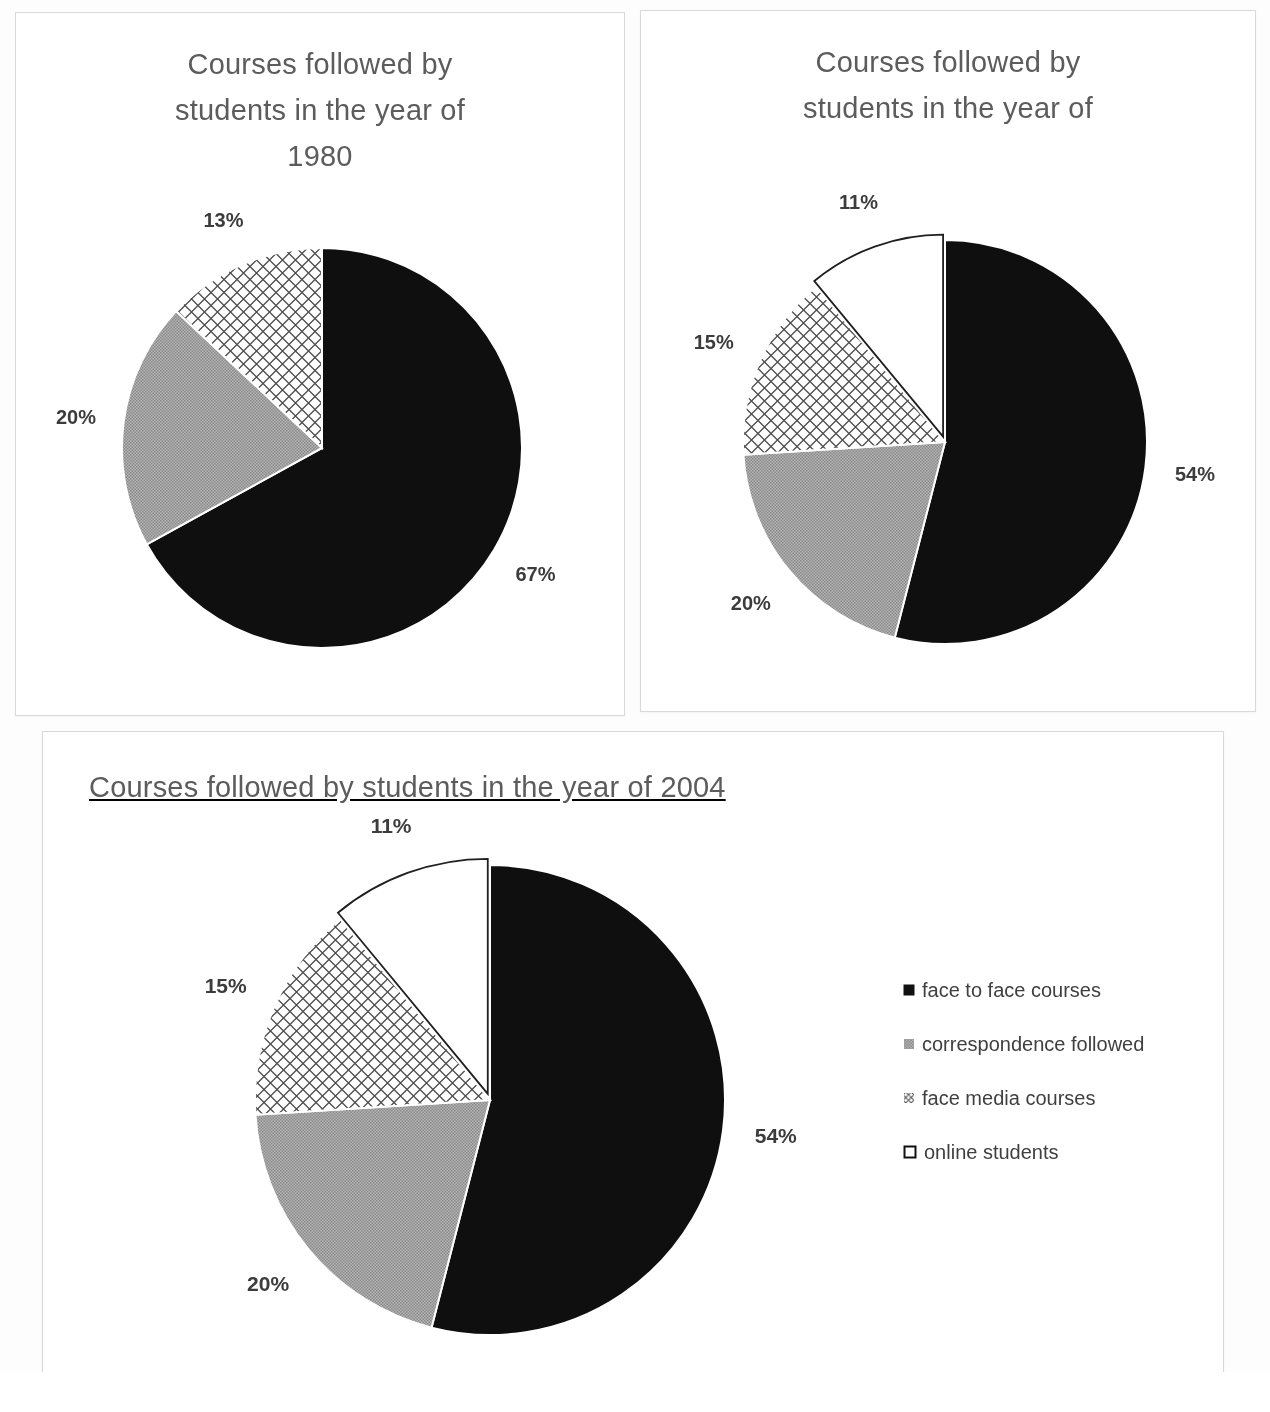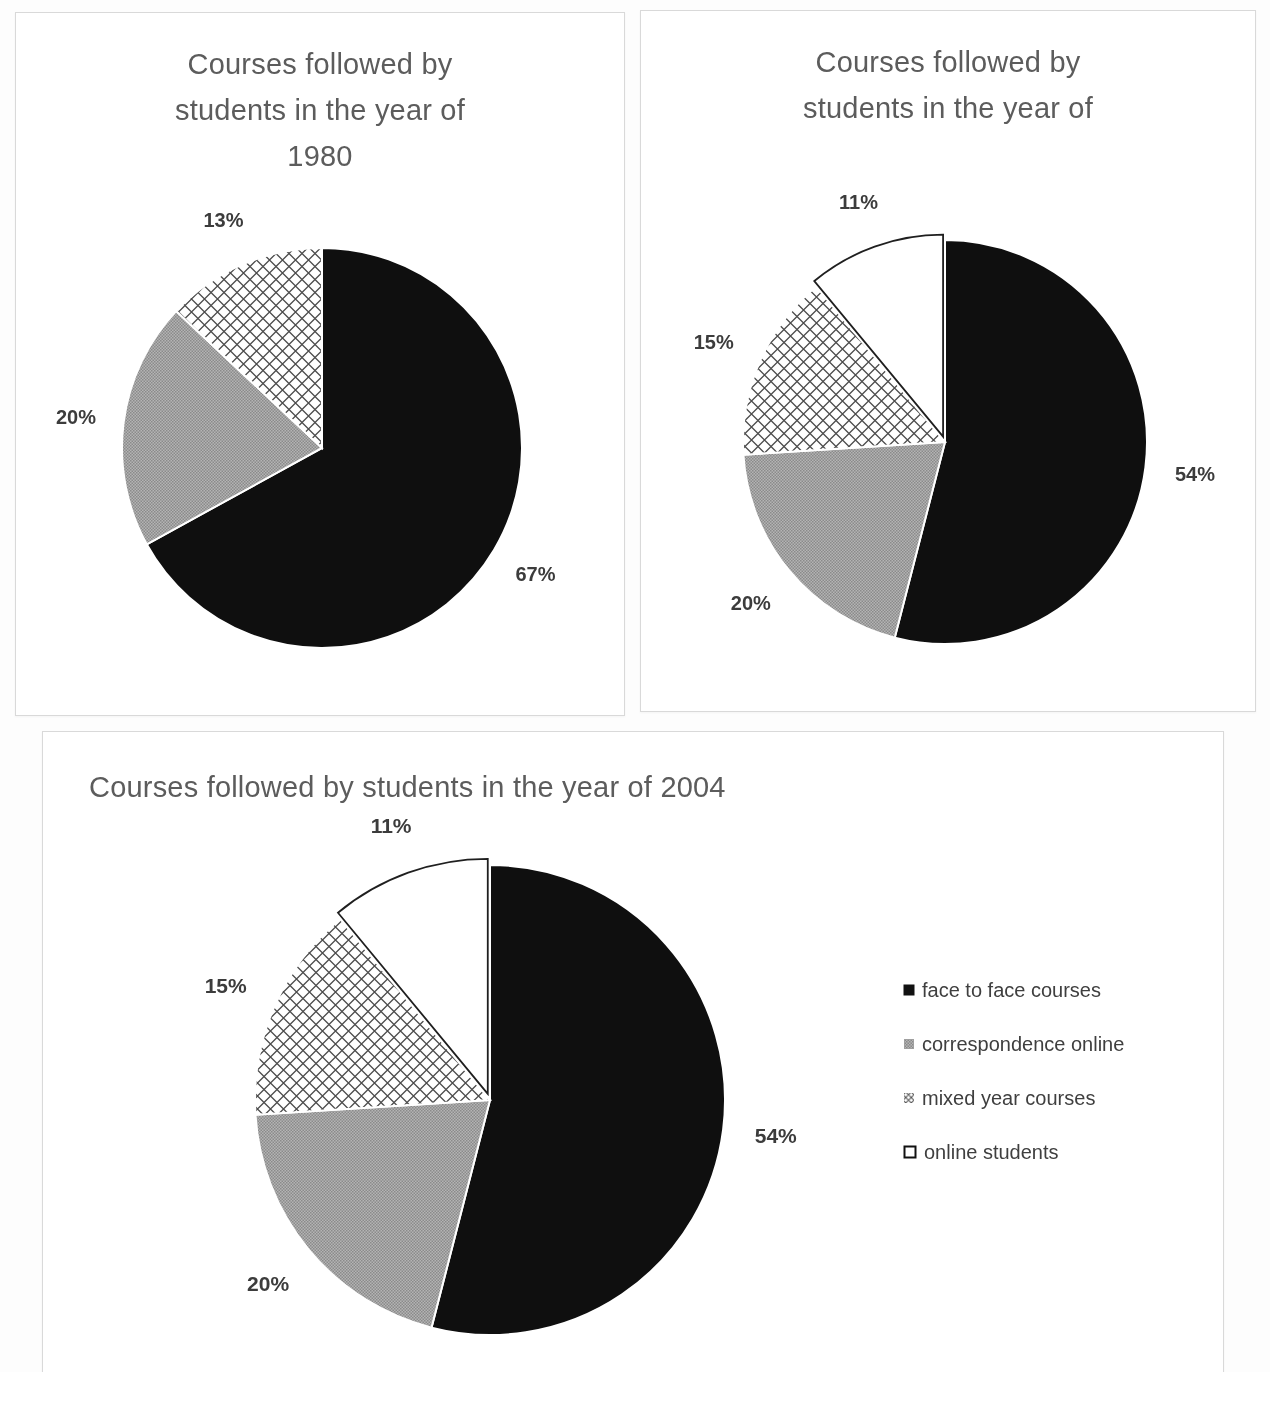--- a/index.html
+++ b/index.html
@@ -16,21 +16,21 @@
     overflow: hidden;
   }
   .panel {
     position: absolute;
     background: #ffffff;
     border: 1px solid #d9d9d9;
     box-shadow: 0 1px 2px rgba(0,0,0,0.04);
   }
   .panel-1984 { left: 15px;  top: 12px;  width: 608px;  height: 702px; }
   .panel-1994 { left: 640px; top: 10px;  width: 614px;  height: 700px; }
-  .panel-2004 { left: 42px;  top: 731px; width: 1180px; height: 663px; }
+  .panel-2004 { left: 42px;  top: 731px; width: 1180px; height: 663px; text-decoration: underline; }
   .chart-title {
     position: relative;
     z-index: 2;
     color: #5c5c5c;
     font-size: 29px;
     line-height: 46px;
     letter-spacing: 0.2px;
   }
   .chart-title.centered { text-align: center; padding-top: 28px; }
   .chart-title.leftish  { text-align: left; padding: 32px 0 0 46px; }
@@ -148,27 +148,27 @@
       <div class="legend-item">
         <svg width="12" height="12">
           <rect x="0.5" y="0.5" width="11" height="11" fill="#111111"></rect>
         </svg>
         <span class="legend-label">face to face courses</span>
       </div>
       <div class="legend-item">
         <svg width="12" height="12">
           <rect x="1" y="1" width="10" height="10" fill="url(#pat-dither)"></rect>
         </svg>
-        <span class="legend-label">correspondence online</span>
+        <span class="legend-label">correspondence followed</span>
       </div>
       <div class="legend-item">
         <svg width="12" height="12">
           <rect x="1" y="1" width="10" height="10" fill="url(#pat-cross-sm)"></rect>
         </svg>
-        <span class="legend-label">mixed year courses</span>
+        <span class="legend-label">face media courses</span>
       </div>
       <div class="legend-item">
         <svg width="14" height="14">
           <rect x="1.5" y="1.5" width="11" height="11" fill="#ffffff" stroke="#111111" stroke-width="2"></rect>
         </svg>
         <span class="legend-label">online students</span>
       </div>
     </div>
   </div>
 

